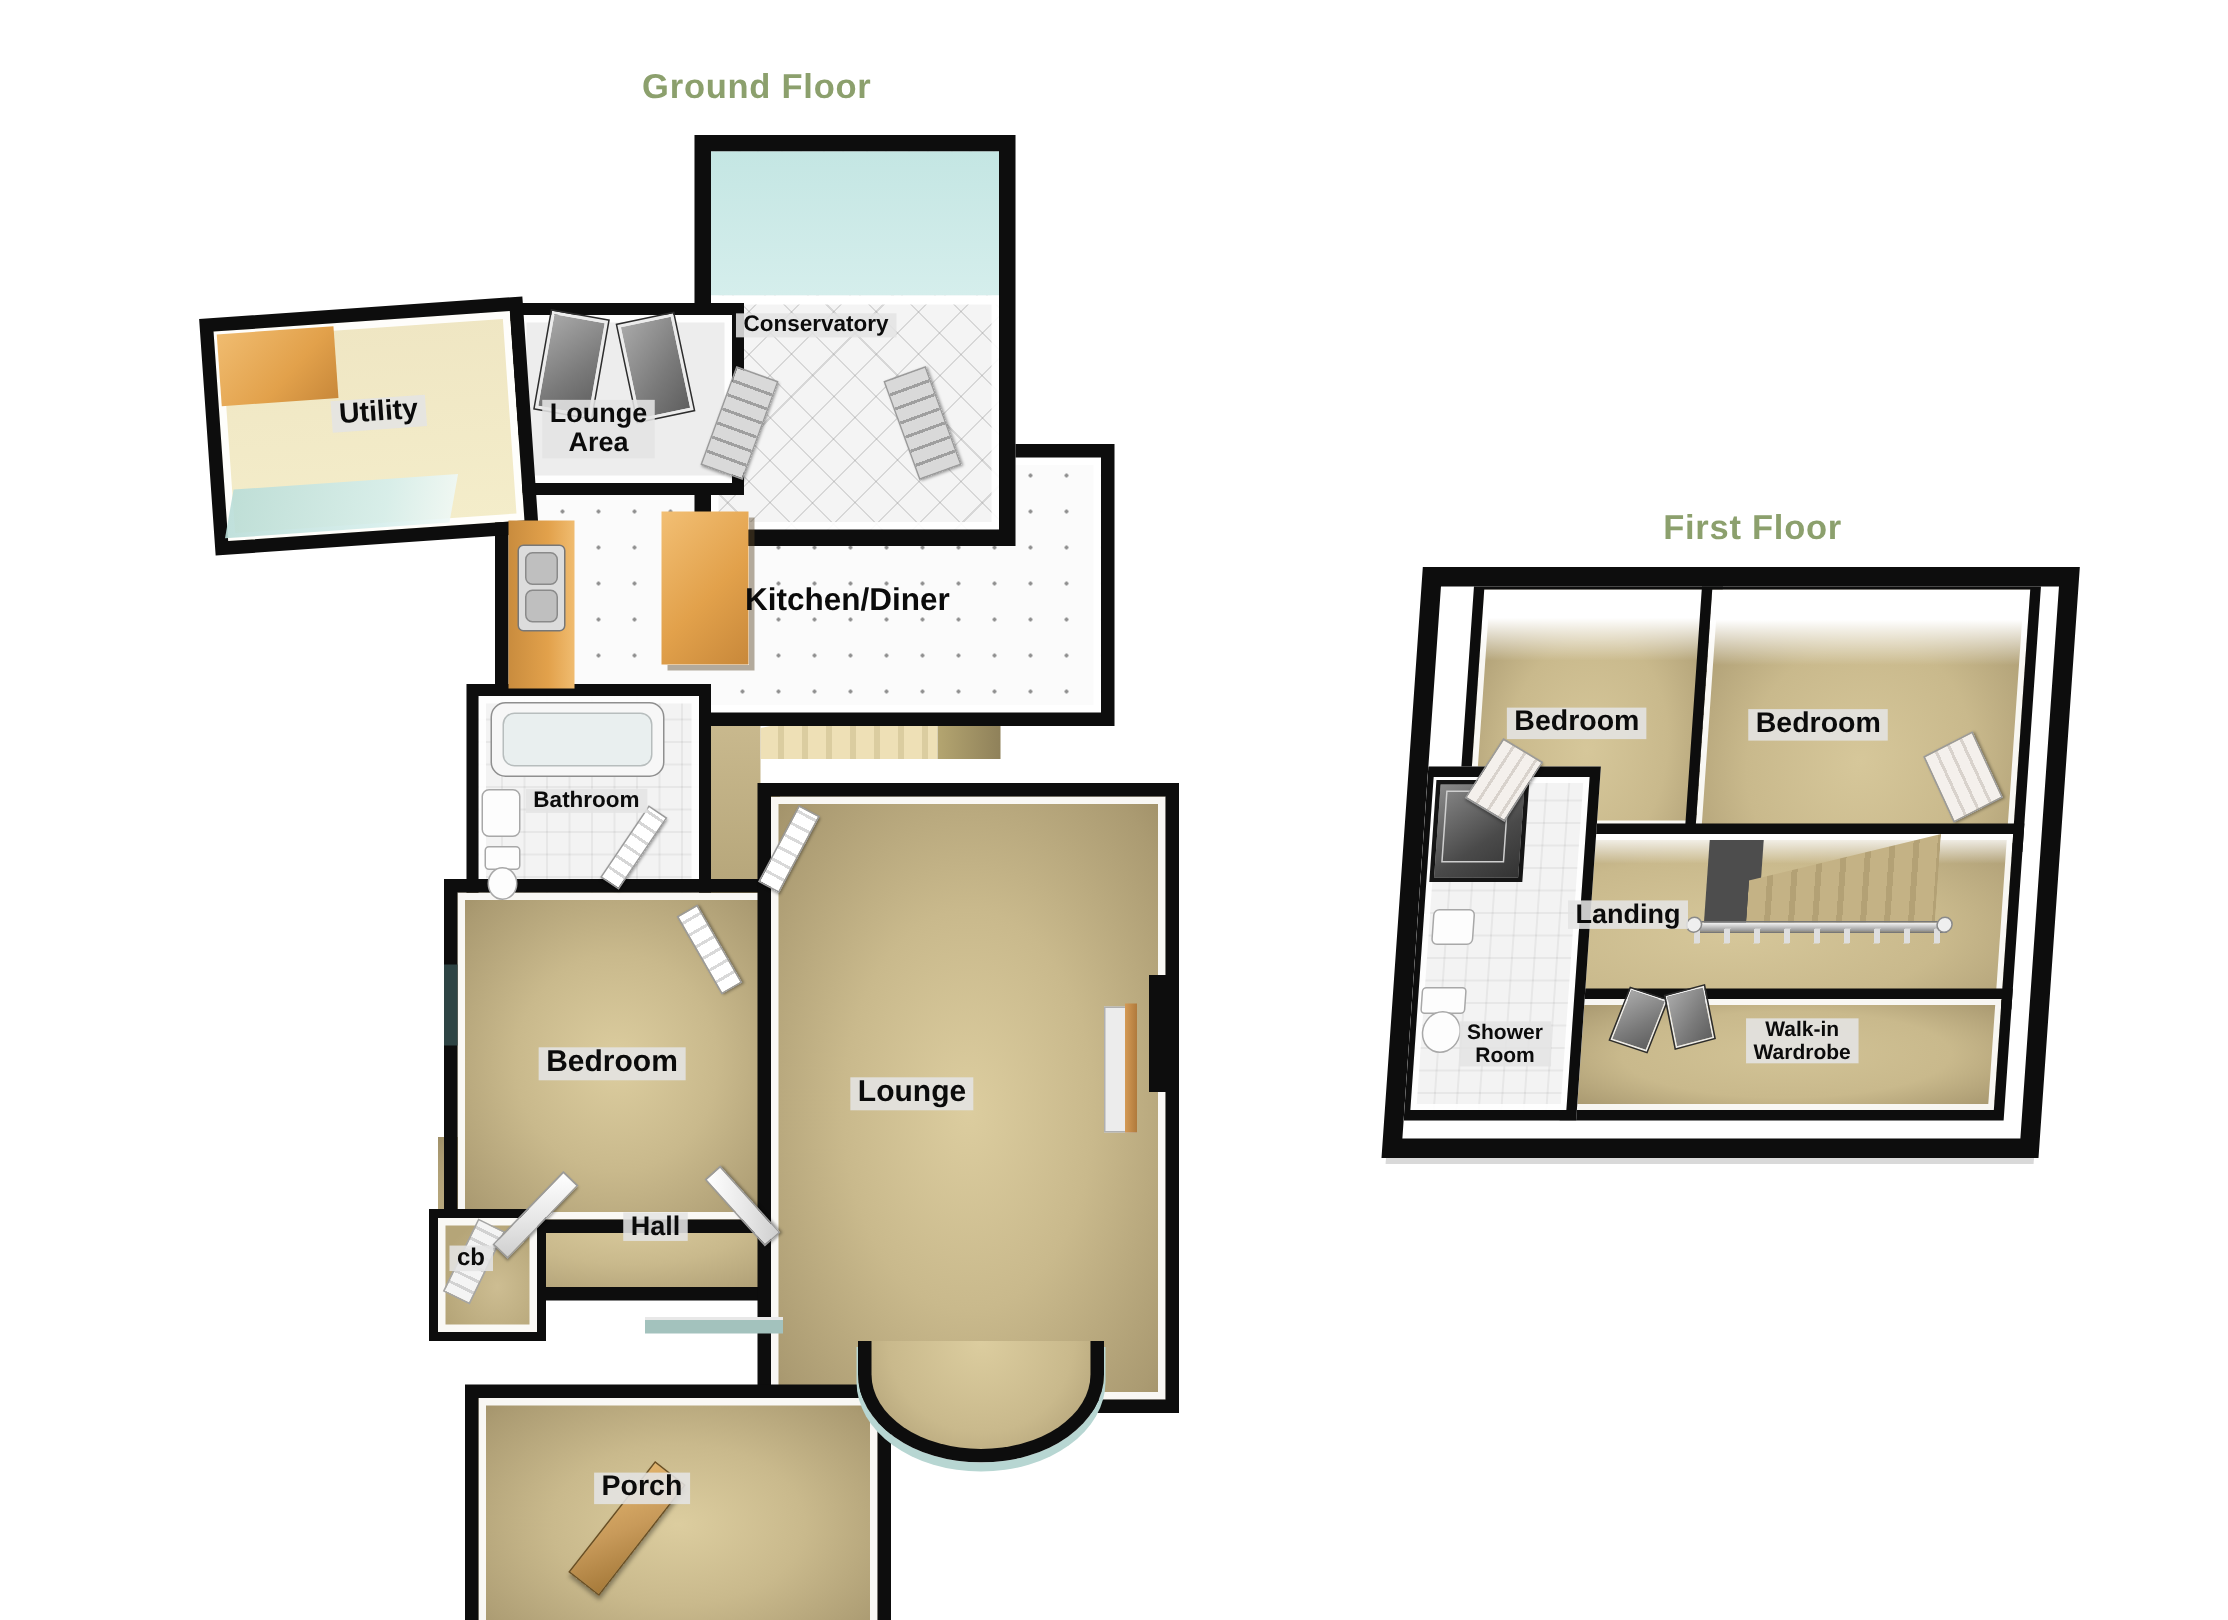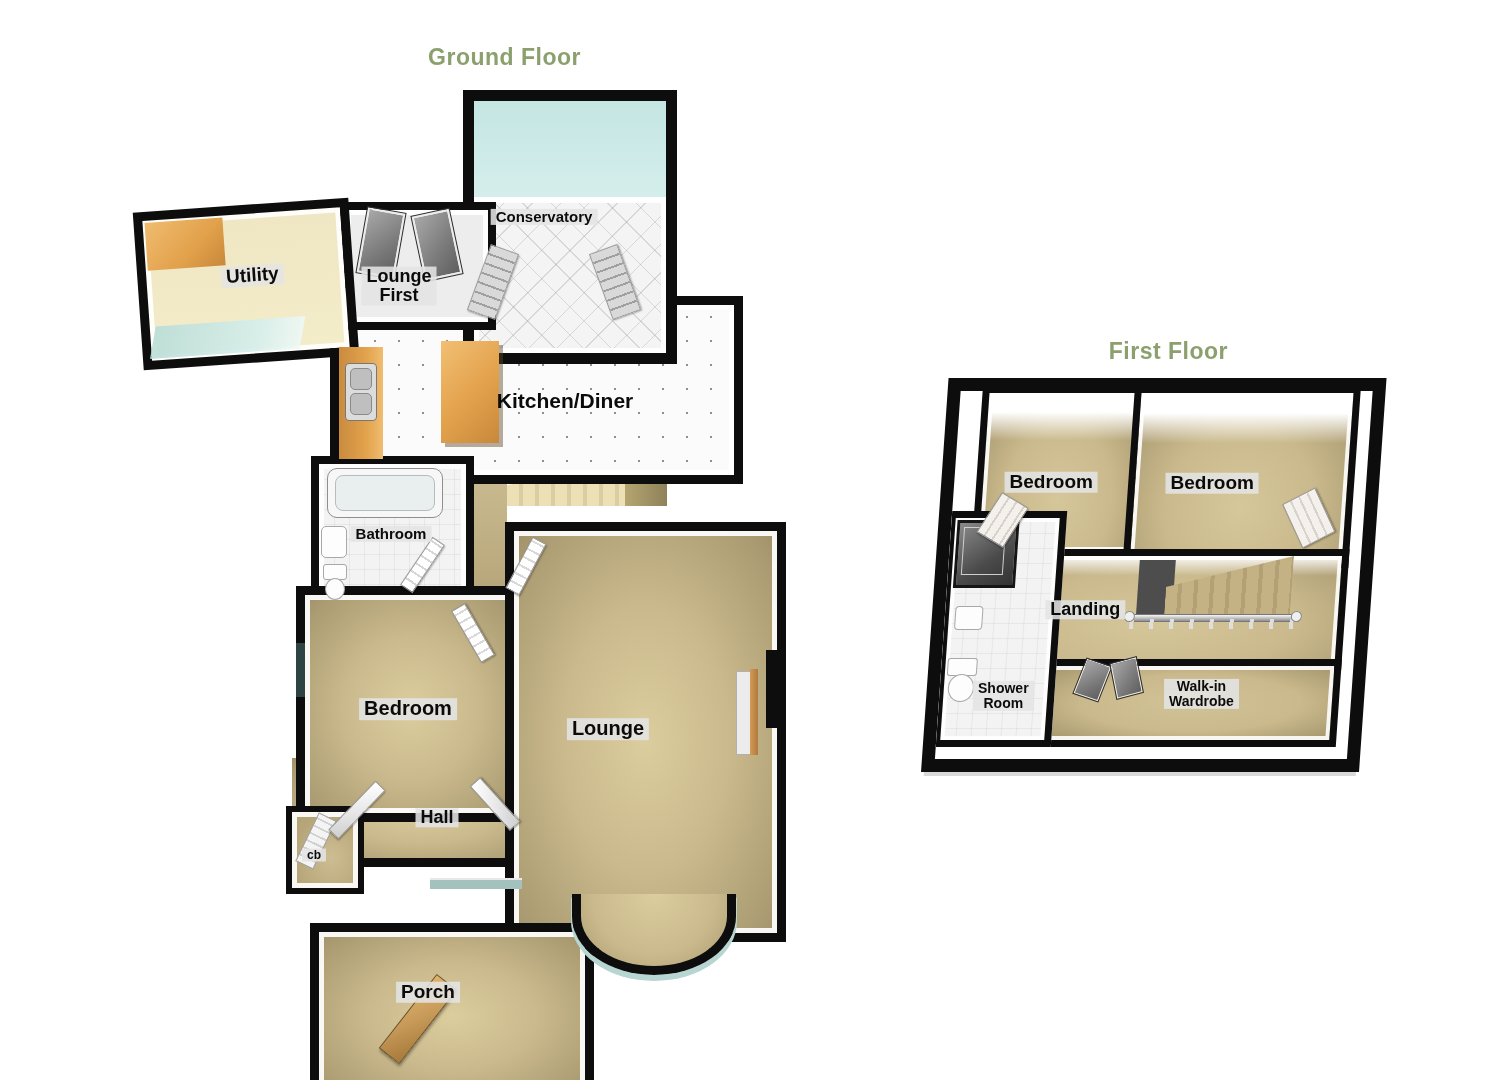--- a/index.html
+++ b/index.html
@@ -83,21 +83,21 @@
     <div class="door-leaf" style="left:126px;top:146px;width:28px;height:68px;transform:rotate(-20deg);
                 background:repeating-linear-gradient(0deg,#d9d9d9 0 8px,#9f9f9f 8px 10px);"></div>
     <div class="lbl" style="left:70px;top:116px;font-size:15px;">Conservatory</div>
   </div>
 
   <div class="room" style="left:338px;top:202px;width:142px;height:112px;border-width:8px;background:#ededed;">
     <div class="door-dark" style="left:16px;top:0px;width:34px;height:62px;transform:rotate(10deg);"></div>
     <div class="door-dark" style="left:72px;top:2px;width:34px;height:62px;transform:rotate(-12deg);"></div>
     <div class="lbl" style="left:53px;top:76px;font-size:18px;">
       <span class="ln">Lounge</span>
-      <span class="ln">First</span>
+      <span class="ln">Area</span>
     </div>
   </div>
 
   <div class="room" style="left:138px;top:205px;width:198px;height:140px;transform:rotate(-4deg);
               background:linear-gradient(180deg,#efe6c3 0%,var(--cream) 100%);">
     <div style="position:absolute;left:2px;top:2px;width:78px;height:48px;
                 background:linear-gradient(135deg,#f0bc70,var(--counter) 60%,#c8883a);"></div>
     <div style="position:absolute;left:2px;bottom:2px;width:150px;height:32px;transform:skewX(-14deg);
                 background:linear-gradient(90deg,#b9ddd8,var(--glass) 70%,#eef8f6);opacity:.9;"></div>
     <div class="lbl" style="left:106px;top:62px;font-size:19px;">Utility</div>
@@ -140,21 +140,21 @@
     <div class="lbl" style="left:94px;top:198px;font-size:20px;">Lounge</div>
   </div>
 
   <div style="position:absolute;left:766px;top:650px;width:14px;height:78px;background:var(--wall);"></div>
 
   <div class="room" style="left:286px;top:806px;width:66px;height:76px;border-width:6px;
               background:radial-gradient(ellipse at 60% 60%, #cdbd92 0%, #b5a578 70%);">
     <div style="position:absolute;left:14px;top:2px;width:18px;height:52px;transform:rotate(26deg);
                 background:repeating-linear-gradient(0deg,#f4f4f4 0 6px,#d2d2d2 6px 8px);
                 border:1px solid #a5a5a5;"></div>
-    <div class="lbl" style="left:22px;top:27px;font-size:12px;margin-top:16px;">cb</div>
+    <div class="lbl" style="left:22px;top:27px;font-size:16px;">cb</div>
   </div>
 
   <div class="room carpet" style="left:277px;top:923px;width:266px;height:162px;margin-left:33px;">
     <div style="position:absolute;left:86px;top:40px;width:24px;height:92px;transform:rotate(38deg);
                 background:linear-gradient(120deg,#e0b26c 0%,#c89a5a 50%,#a67a3a 100%);
                 border:1px solid #6a4e22;box-shadow:2px 2px 3px rgba(0,0,0,.35);z-index:20;"></div>
     <div style="position:absolute;left:18px;bottom:-9px;width:62px;height:9px;background:var(--glass);z-index:21;"></div>
     <div style="position:absolute;left:150px;bottom:-9px;width:62px;height:9px;background:var(--glass);z-index:21;"></div>
     <div class="lbl" style="left:109px;top:60px;font-size:19px;">Porch</div>
   </div>

